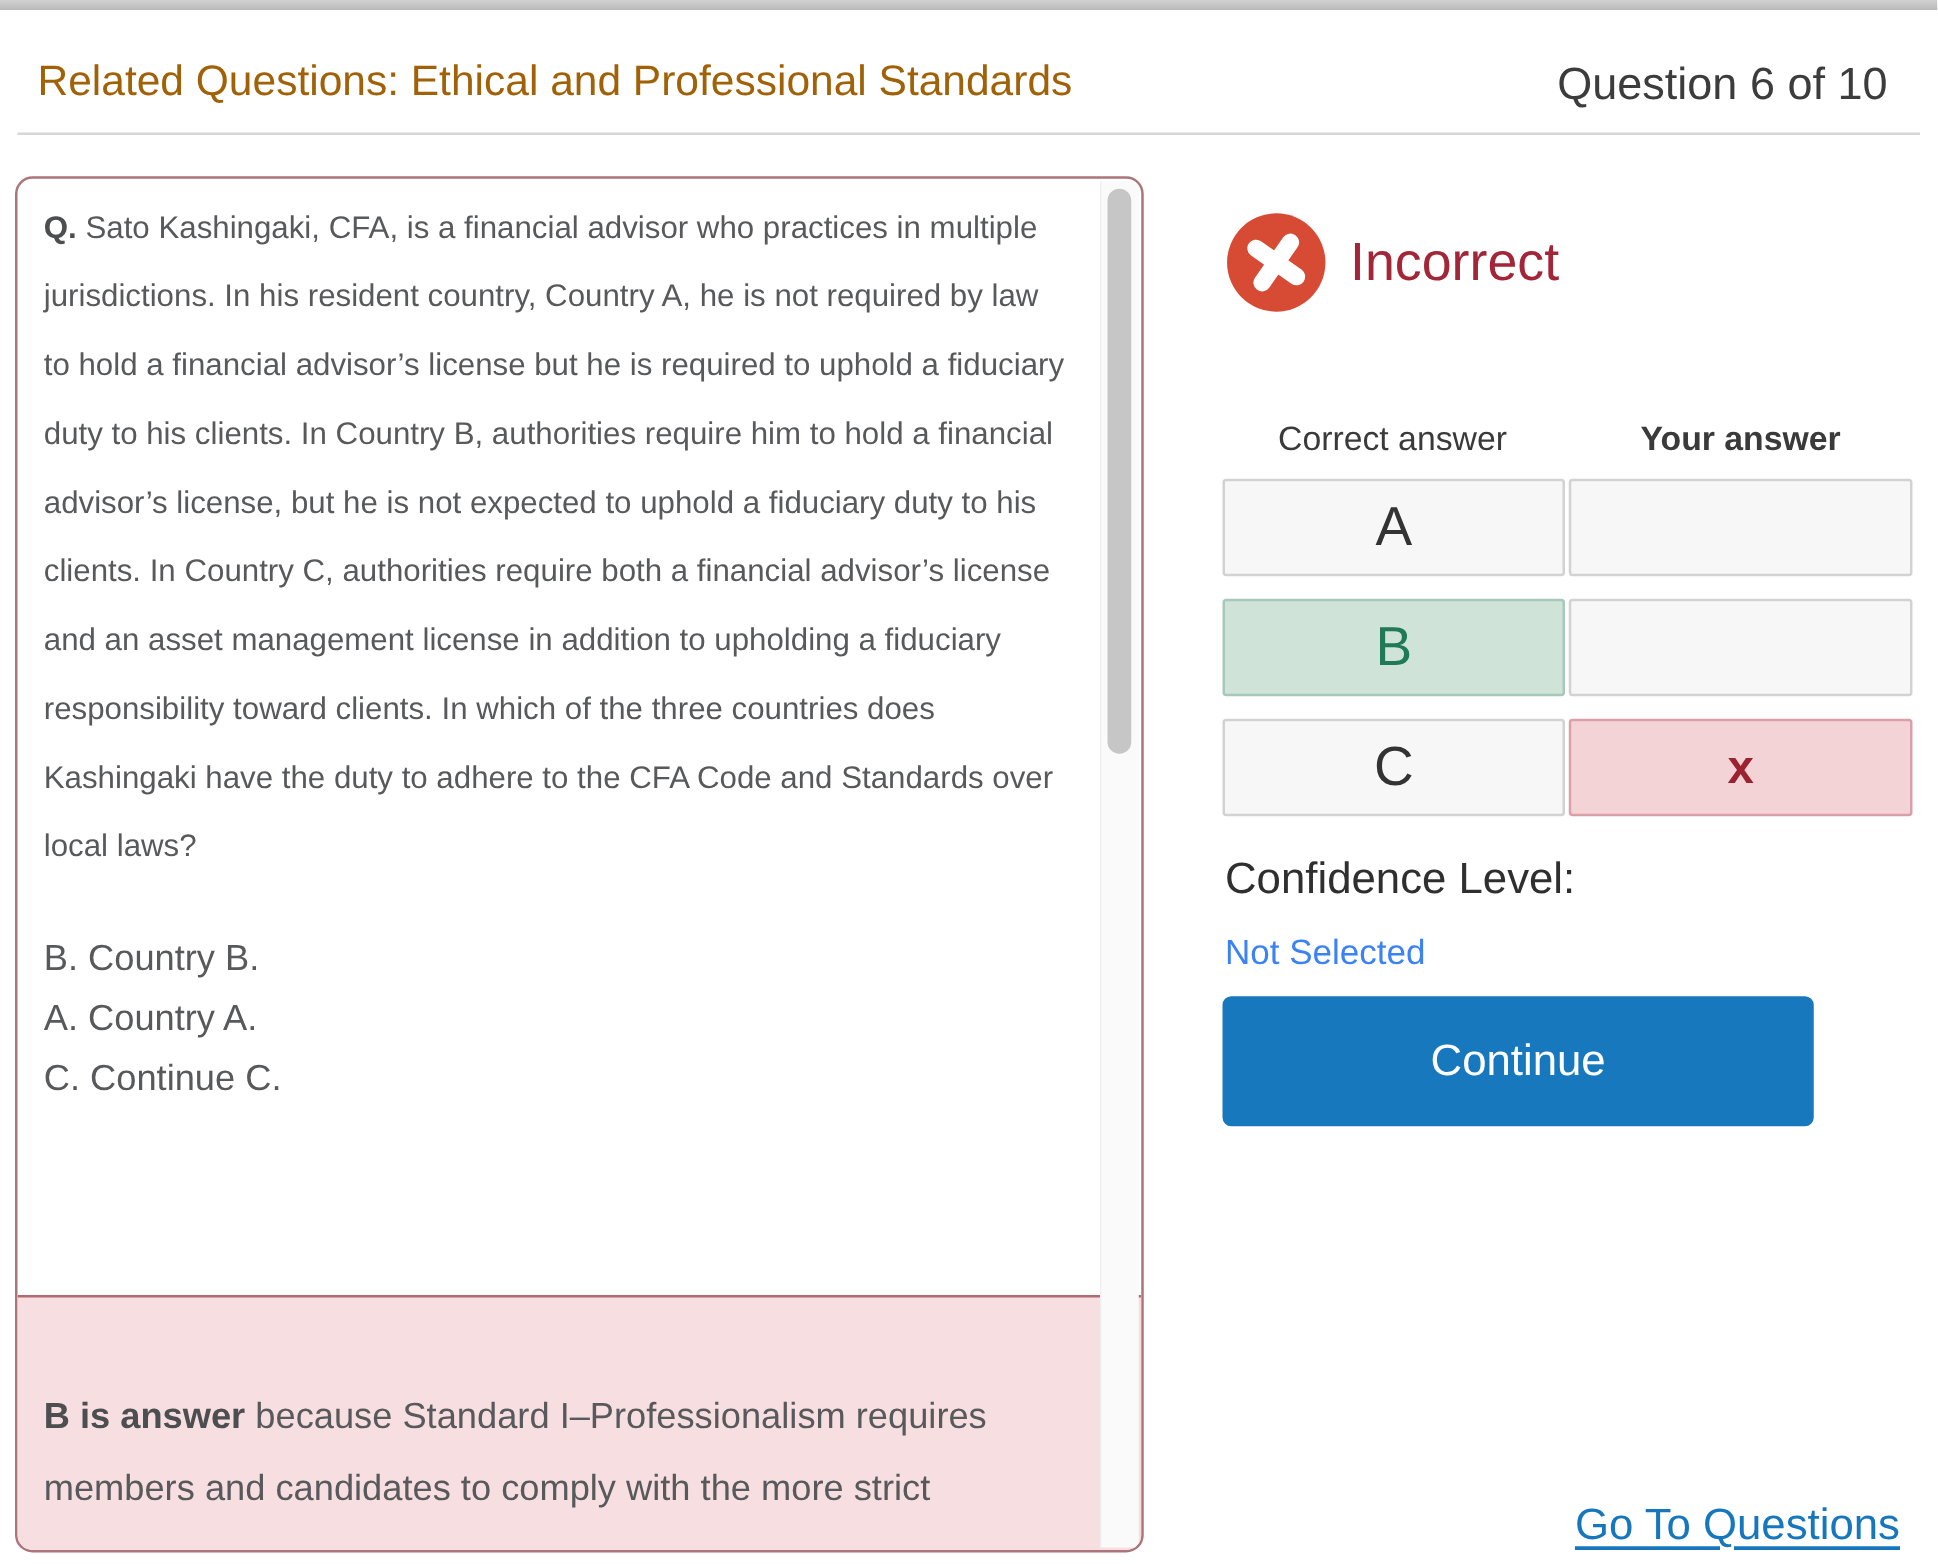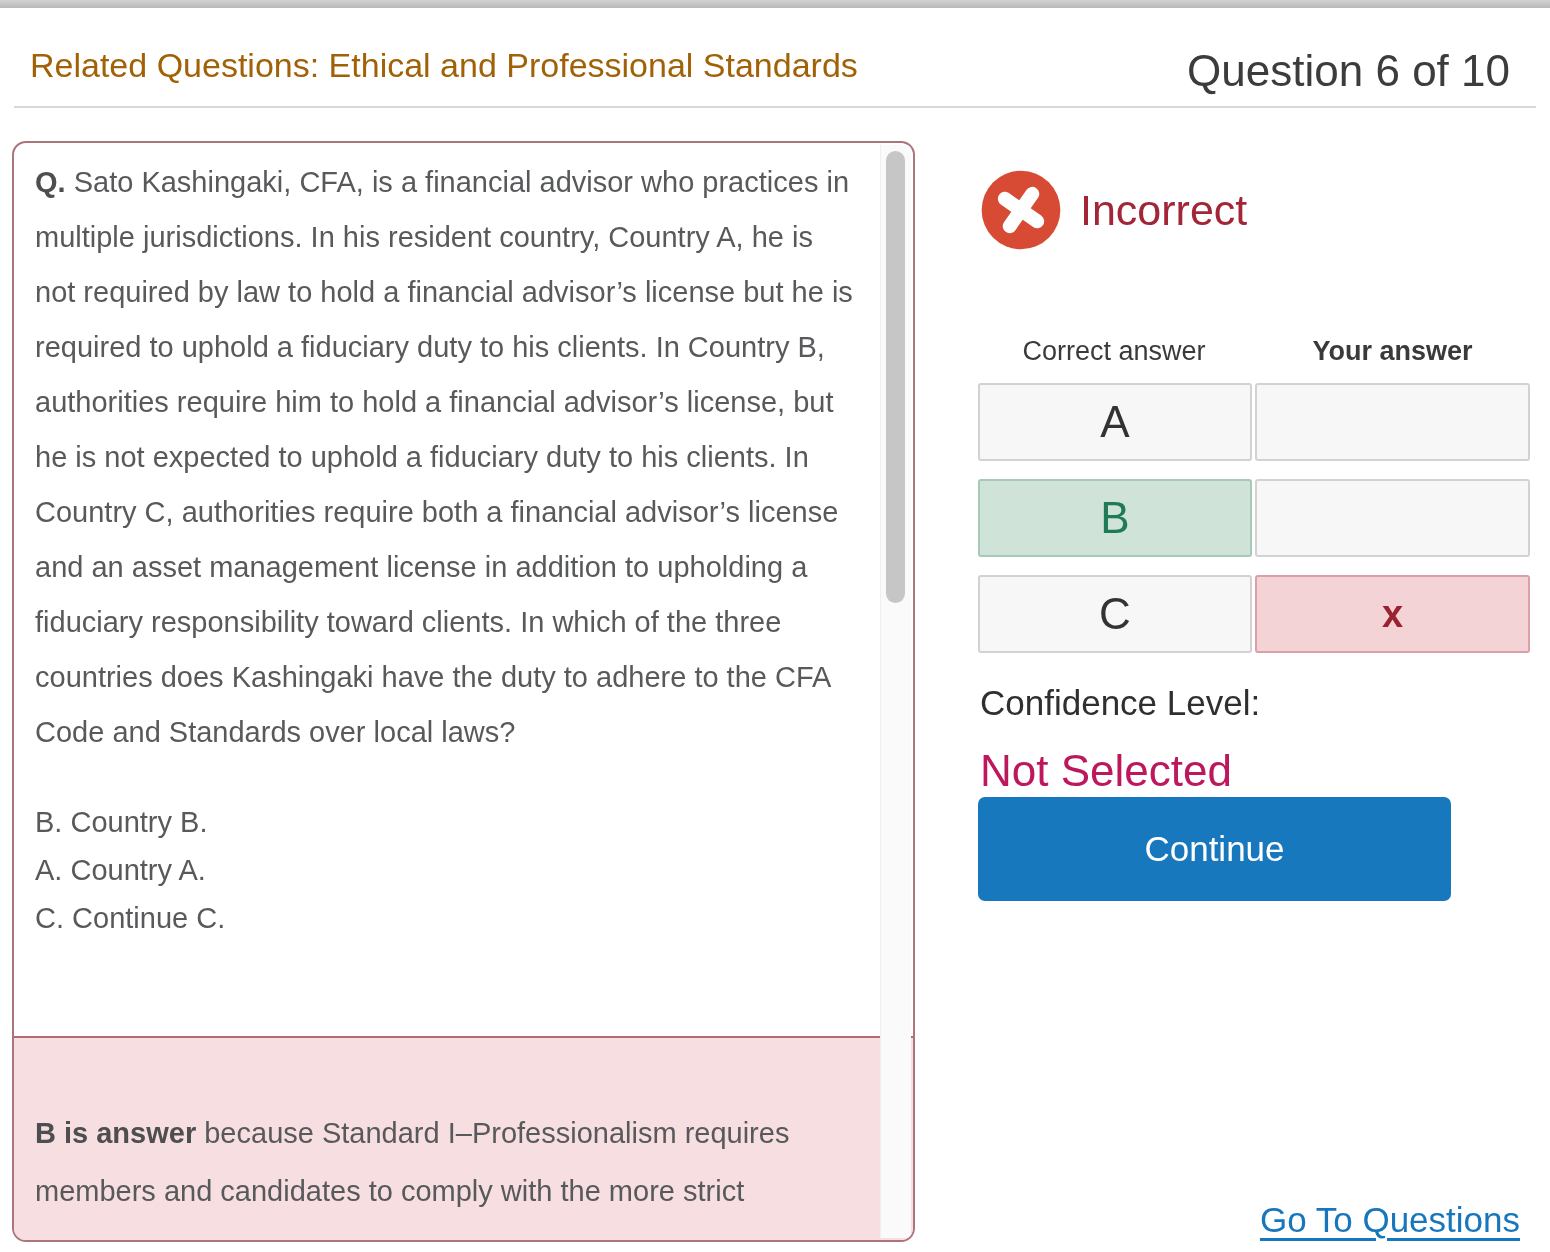--- a/index.html
+++ b/index.html
@@ -4,28 +4,28 @@
 <style>
   * { box-sizing: border-box; margin: 0; padding: 0; }
   html, body { width: 1550px; height: 1252px; overflow: hidden; background: #ffffff; }
   body { font-family: "Liberation Sans", sans-serif; color: #58595b; }
   #page { position: relative; width: 1550px; height: 1252px; background: #ffffff; }
 
   
   .top-bar { position: absolute; left: 0; top: 0; width: 1550px; height: 8px;
              background: linear-gradient(#d2d2d2, #b9b9b9); }
   .header-title { position: absolute; left: 30px; top: 46px; font-size: 34px; color: #a16207; }
-  .header-progress { position: absolute; right: 40px; top: 46px; font-size: 44px; color: #3c3c3c; text-align: center; }
+  .header-progress { position: absolute; right: 40px; top: 46px; font-size: 36px; color: #3c3c3c; text-align: center; }
   .header-divider { position: absolute; left: 14px; right: 14px; top: 106px; height: 2px; background: #d7d7d7; }
 
   
   .q-panel { position: absolute; left: 12px; top: 141px; width: 903px; height: 1101px;
              border: 2px solid #ab757b; border-radius: 14px; background: #ffffff; overflow: hidden; }
   .q-body { position: absolute; left: 0; top: 0; right: 34px; bottom: 0; padding: 12px 24px 0 21px; }
-  .q-text { font-size: 29px; line-height: 55px; color: #58595b; }
+  .q-text { font-size: 25px; line-height: 55px; color: #58595b; }
   .q-text .q-prefix { font-weight: bold; color: #4d4e50; }
   .q-options { margin-top: 38px; font-size: 29px; line-height: 48px; color: #58595b; }
   .q-solution { position: absolute; left: 0; right: 0; top: 893px; height: 210px; min-height: 360px;
                 background: #f6dee1; border-top: 2px solid #b06a72; padding: 36px 24px 0 21px; }
   .q-solution-heading { font-size: 37px; color: #4e4e4e; }
   .q-solution-text { margin-top: 30px; font-size: 29px; line-height: 58px; color: #58595b; }
   .q-solution-text .sol-lead { font-weight: bold; color: #4d4e50; }
 
   
   .q-scrollbar { position: absolute; top: 2px; bottom: 2px; right: 2px; width: 31px;
@@ -48,21 +48,21 @@
   .ans-cell.left  { left: 978px;  width: 274px; }
   .ans-cell.right { left: 1255px; width: 275px; }
   .row-a { top: 383px; }
   .row-b { top: 479px; }
   .row-c { top: 575px; }
   .ans-cell.correct-cell { background: #cfe3d9; border-color: #a6c9ba; color: #1f7a55; }
   .ans-cell.wrong-cell   { background: #f4d3d7; border-color: #d9a0a8; color: #9b2231;
                            font-weight: bold; font-size: 38px; }
 
   .confidence-label { position: absolute; left: 980px; top: 683px; font-size: 35px; color: #2f2f2f; }
-  .confidence-value { position: absolute; left: 980px; top: 746px; font-size: 44px; color: #be185d; text-align: center; }
+  .confidence-value { position: absolute; left: 980px; top: 746px; font-size: 28px; color: #3b82f6; text-align: center; }
 
   .continue-btn { position: absolute; left: 978px; top: 797px; width: 473px; height: 104px;
                   background: #1878be; border: none; border-radius: 7px; color: #ffffff;
                   font-family: "Liberation Sans", sans-serif; font-size: 35px; cursor: pointer;
                   display: flex; align-items: center; justify-content: center; }
 
   .practice-link { position: absolute; right: 30px; top: 1200px; font-size: 35px;
                    color: #1777bd; text-decoration: underline; text-underline-offset: 6px; cursor: pointer; }
 </style>
 </head>

